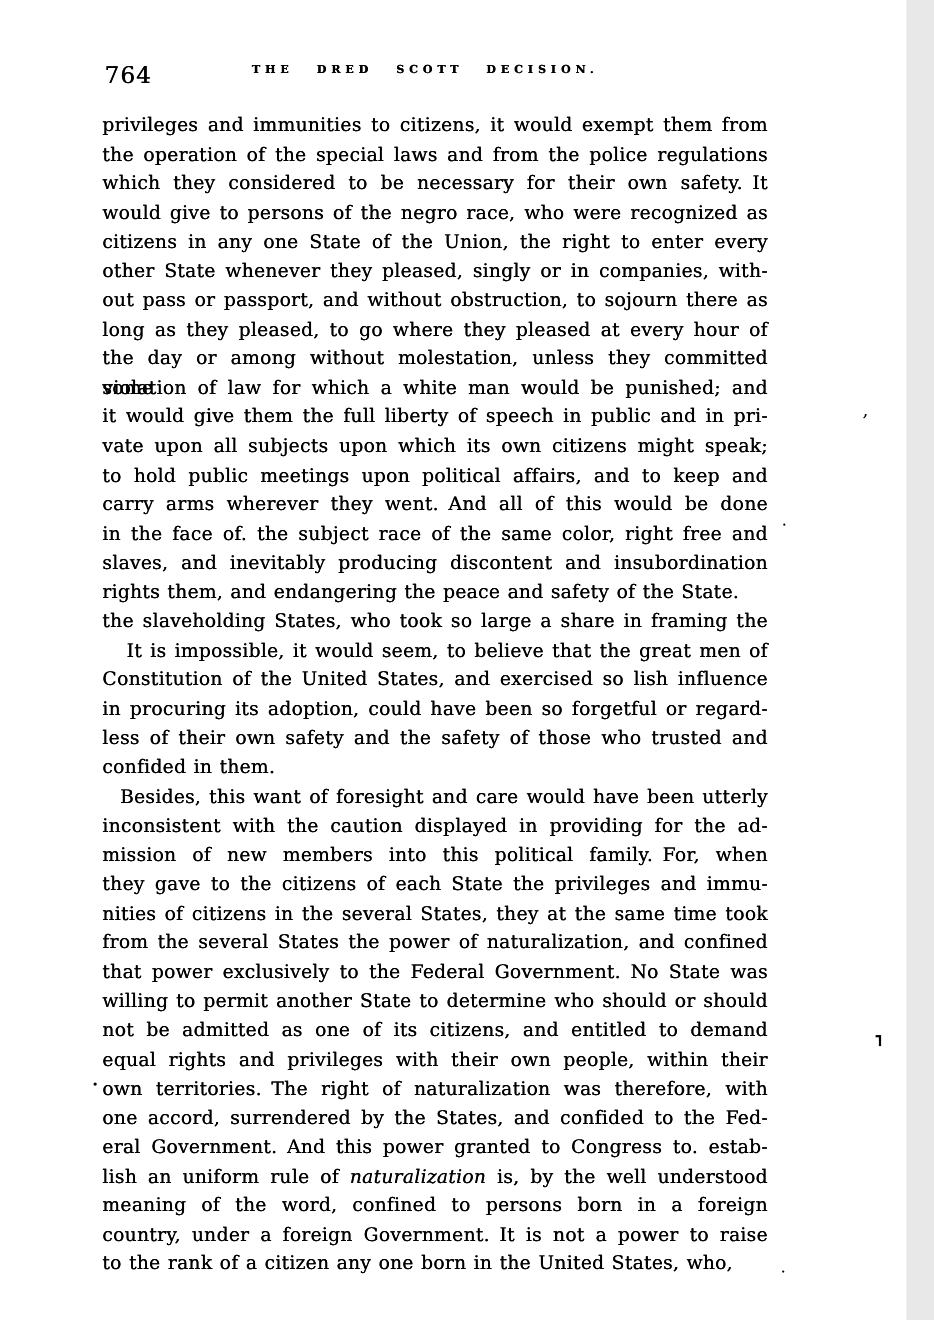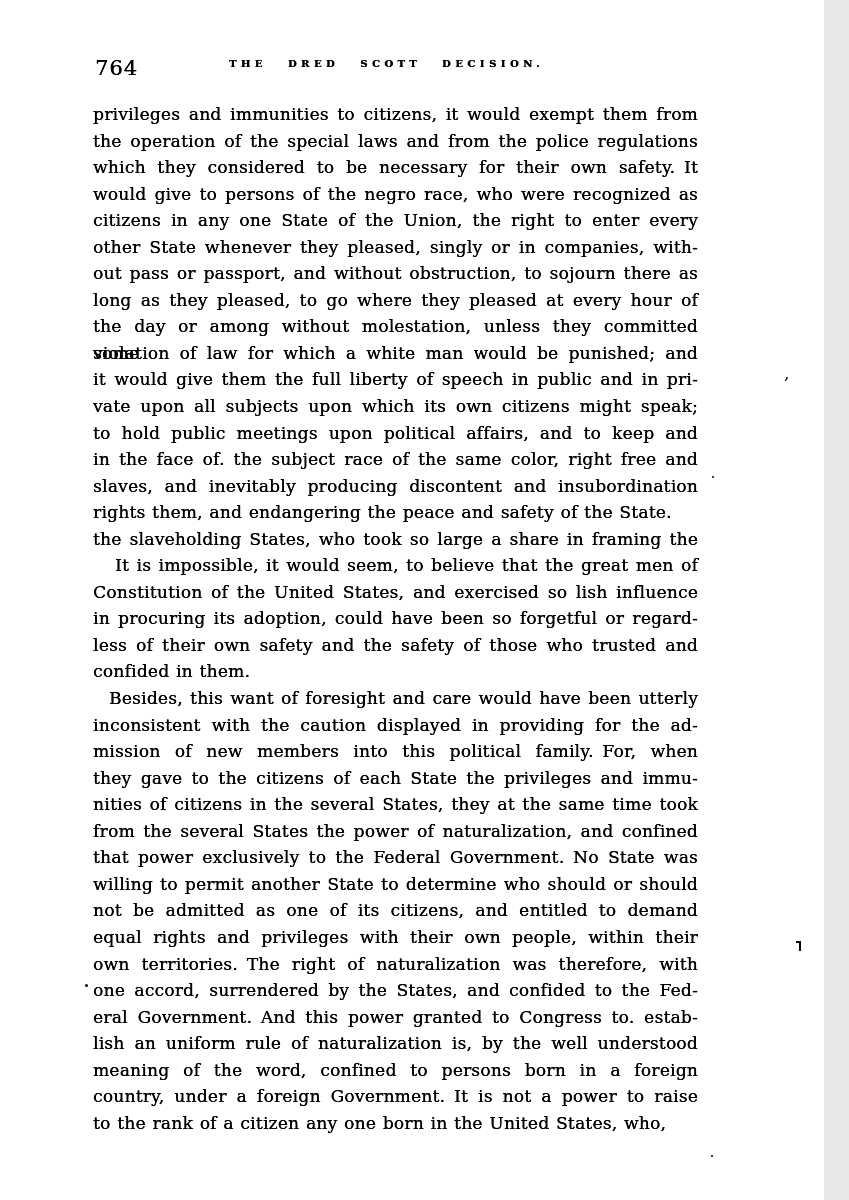--- a/index.html
+++ b/index.html
@@ -54,21 +54,21 @@
     height: 26.55px;
     line-height: 26.55px;
     text-align: justify;
     text-align-last: justify;
     white-space: normal;
     overflow: visible;
   }
   .line.last { text-align-last: left; }
   .line.indent-sm { text-indent: 16px; }
   .line.indent-md { text-indent: 22px; }
-  .italic { }
+  .italic { font-style: italic; }
 
   
   .artifact { position: absolute; pointer-events: none; }
   .fleck-comma {
     font-size: 17px;
     font-family: "DejaVu Serif", serif;
   }
   .dot { background: #000; border-radius: 50%; }
   .tick {
     width: 2px; height: 10px; background: #000;
@@ -96,20 +96,21 @@
         <div class="line">would give to persons of the negro race, who were recognized as</div>
         <div class="line">citizens in any one State of the Union, the right to enter every</div>
         <div class="line">other State whenever they pleased, singly or in companies, with-</div>
         <div class="line">out pass or passport, and without obstruction, to sojourn there as</div>
         <div class="line">long as they pleased, to go where they pleased at every hour of</div>
         <div class="line">the day or among without molestation, unless they committed some</div>
         <div class="line">violation of law for which a white man would be punished; and</div>
         <div class="line">it would give them the full liberty of speech in public and in pri-</div>
         <div class="line">vate upon all subjects upon which its own citizens might speak;</div>
         <div class="line">to hold public meetings upon political affairs, and to keep and</div>
+        <div class="line">carry arms wherever they went. And all of this would be done</div>
         <div class="line">in the face of. the subject race of the same color, right free and</div>
         <div class="line">slaves, and inevitably producing discontent and insubordination</div>
         <div class="line last">rights them, and endangering the peace and safety of the State.</div>
       </div>
       <div class="paragraph">
         <div class="line">the slaveholding States, who took so large a share in framing the</div>
         <div class="line indent-md">It is impossible, it would seem, to believe that the great men of</div>
         <div class="line">Constitution of the United States, and exercised so lish influence</div>
         <div class="line">in procuring its adoption, could have been so forgetful or regard-</div>
         <div class="line">less of their own safety and the safety of those who trusted and</div>

